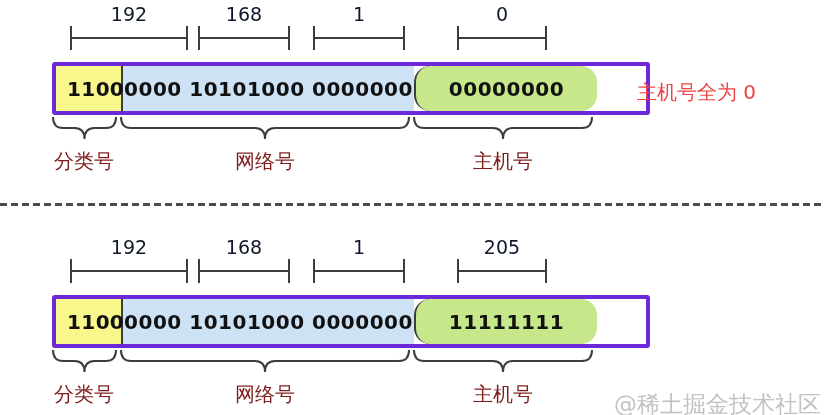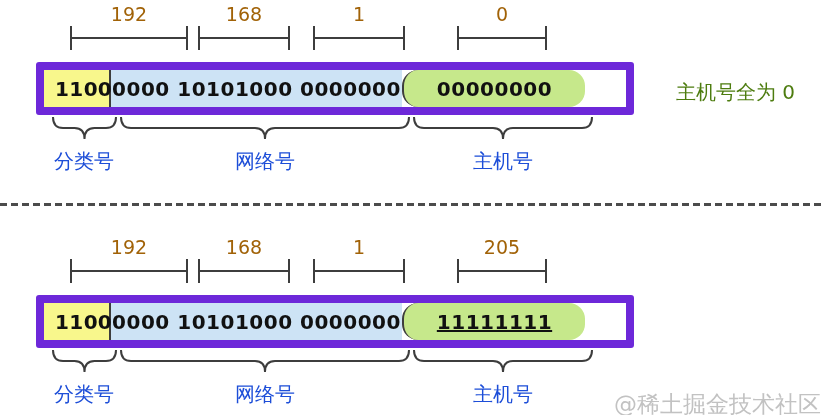--- a/index.html
+++ b/index.html
@@ -6,49 +6,49 @@
   html,body { width:825px; height:415px; background:#ffffff; overflow:hidden;
               font-family:"DejaVu Sans", sans-serif; color:#1c1c1c; }
   .stage { position:relative; width:825px; height:415px; background:#ffffff; }
 
   .diagram { position:absolute; left:0; width:825px; height:180px; }
   #diagram-1 { top:2px; }
   #diagram-2 { top:235px; }
 
   
   .ruler-seg { position:absolute; top:0; }
-  .num { height:24px; line-height:24px; text-align:center; font-size:19px; color:#a16207; }
+  .num { height:24px; line-height:24px; text-align:center; font-size:19px; color:#0f172a; }
   .measure { position:relative; height:24px; }
   .measure::before, .measure::after { content:""; position:absolute; top:0;
       width:2px; height:24px; background:#3d3d3d; }
   .measure::before { left:0; }
   .measure::after { right:0; }
   .mline { position:absolute; top:11px; left:1px; right:1px; height:2px; background:#3d3d3d; }
 
   
-  .bar { position:absolute; top:60px; left:36px; width:598px; height:53px;
-         display:flex; border:8px solid #6d28d9; border-radius:3px; background:#fff; }
+  .bar { position:absolute; top:60px; left:52px; width:598px; height:53px;
+         display:flex; border:4px solid #6d28d9; border-radius:3px; background:#fff; }
   .cell { height:100%; display:flex; align-items:center; justify-content:center;
           font-weight:bold; font-size:20px; letter-spacing:.5px; color:#111; white-space:nowrap; }
   .cell-class   { width:65px; }
   .cell-network { width:293px; border-left:2px solid #3d3d3d; }
   .cell-host    { width:183px; border-left:2px solid #3d3d3d;border-radius:16px; }
 
   
   .brace { position:absolute; top:115px; height:23px; }
   .brace svg { display:block; width:100%; height:100%; }
   .brace path { fill:none; stroke:#3d3d3d; stroke-width:2; stroke-linecap:round; }
 
   
   .part-label { position:absolute; top:146px; transform:translateX(-50%);
-                font-size:20px; color:#1d4ed8; white-space:nowrap; }
+                font-size:20px; color:#7f1d1d; white-space:nowrap; }
 
   
   .annotation { position:absolute; top:76px; left:637px; height:28px; line-height:28px;
-                font-size:20px; color:#4d7c0f; white-space:nowrap;margin-left:39px; }
+                font-size:20px; color:#ef4444; white-space:nowrap; }
 
   
   .divider { position:absolute; top:203px; left:0; width:825px; height:3px;
              background:repeating-linear-gradient(90deg, #4c4c4c 0 7px, transparent 7px 11px); }
 
   
   .watermark { position:absolute; top:389px; right:4px; font-size:23px;
                color:#c2c2c2; white-space:nowrap; }
 </style>
 </head>
@@ -137,21 +137,21 @@
     <div class="ruler-seg" style="left:457px;width:90px">
       <div class="num">205</div>
       <div class="measure">
           <div class="mline"></div>
         </div>
     </div>
 
     <div class="bar">
       <div class="cell cell-class" style="background-color: rgb(248, 247, 140);">110</div>
       <div class="cell cell-network" style="background-color: rgb(205, 227, 245);">00000 10101000 00000001</div>
-      <div class="cell cell-host" style="background-color: rgb(198, 232, 139); text-decoration: underline;">11111111</div>
+      <div class="cell cell-host" style="background-color: rgb(198, 232, 139);">11111111</div>
     </div>
 
     <div class="brace" style="left:52px;width:65px">
       <svg viewBox="0 0 65 23" preserveAspectRatio="none">
           <path d="M1,0 Q1,11 11,11 L22.5,11 Q32.5,11 32.5,22 Q32.5,11 42.5,11 L54,11 Q64,11 64,0"></path>
         </svg>
     </div>
     <div class="brace" style="left:120px;width:290px">
       <svg viewBox="0 0 290 23" preserveAspectRatio="none">
           <path d="M1,0 Q1,11 11,11 L135,11 Q145,11 145,22 Q145,11 155,11 L279,11 Q289,11 289,0"></path>

